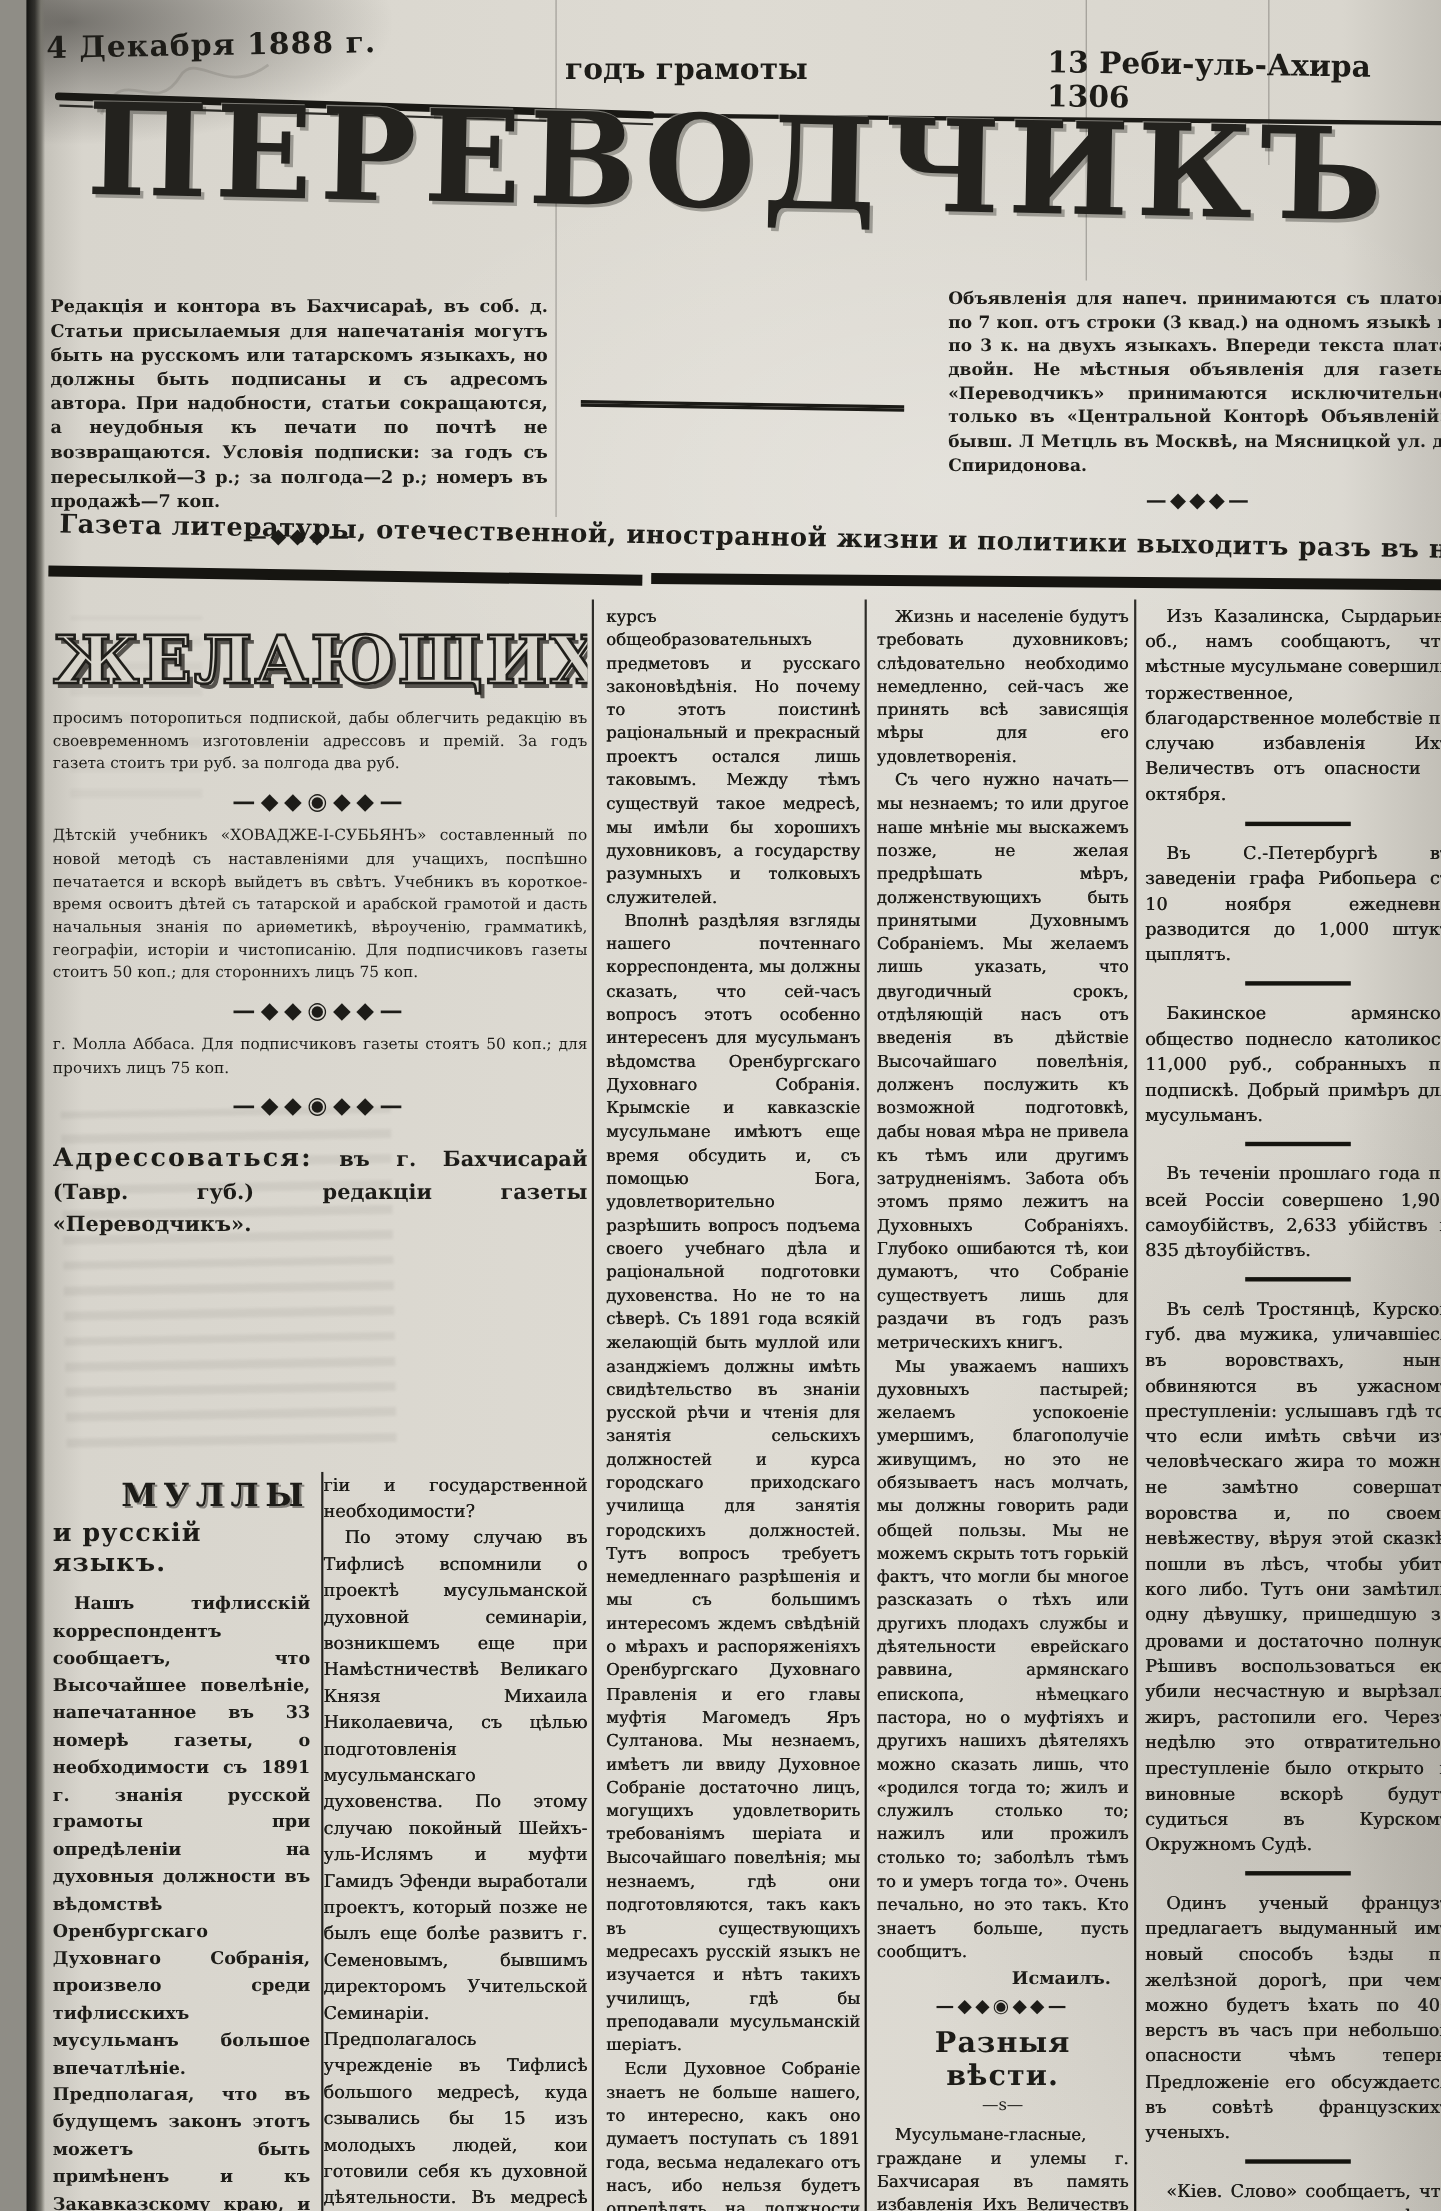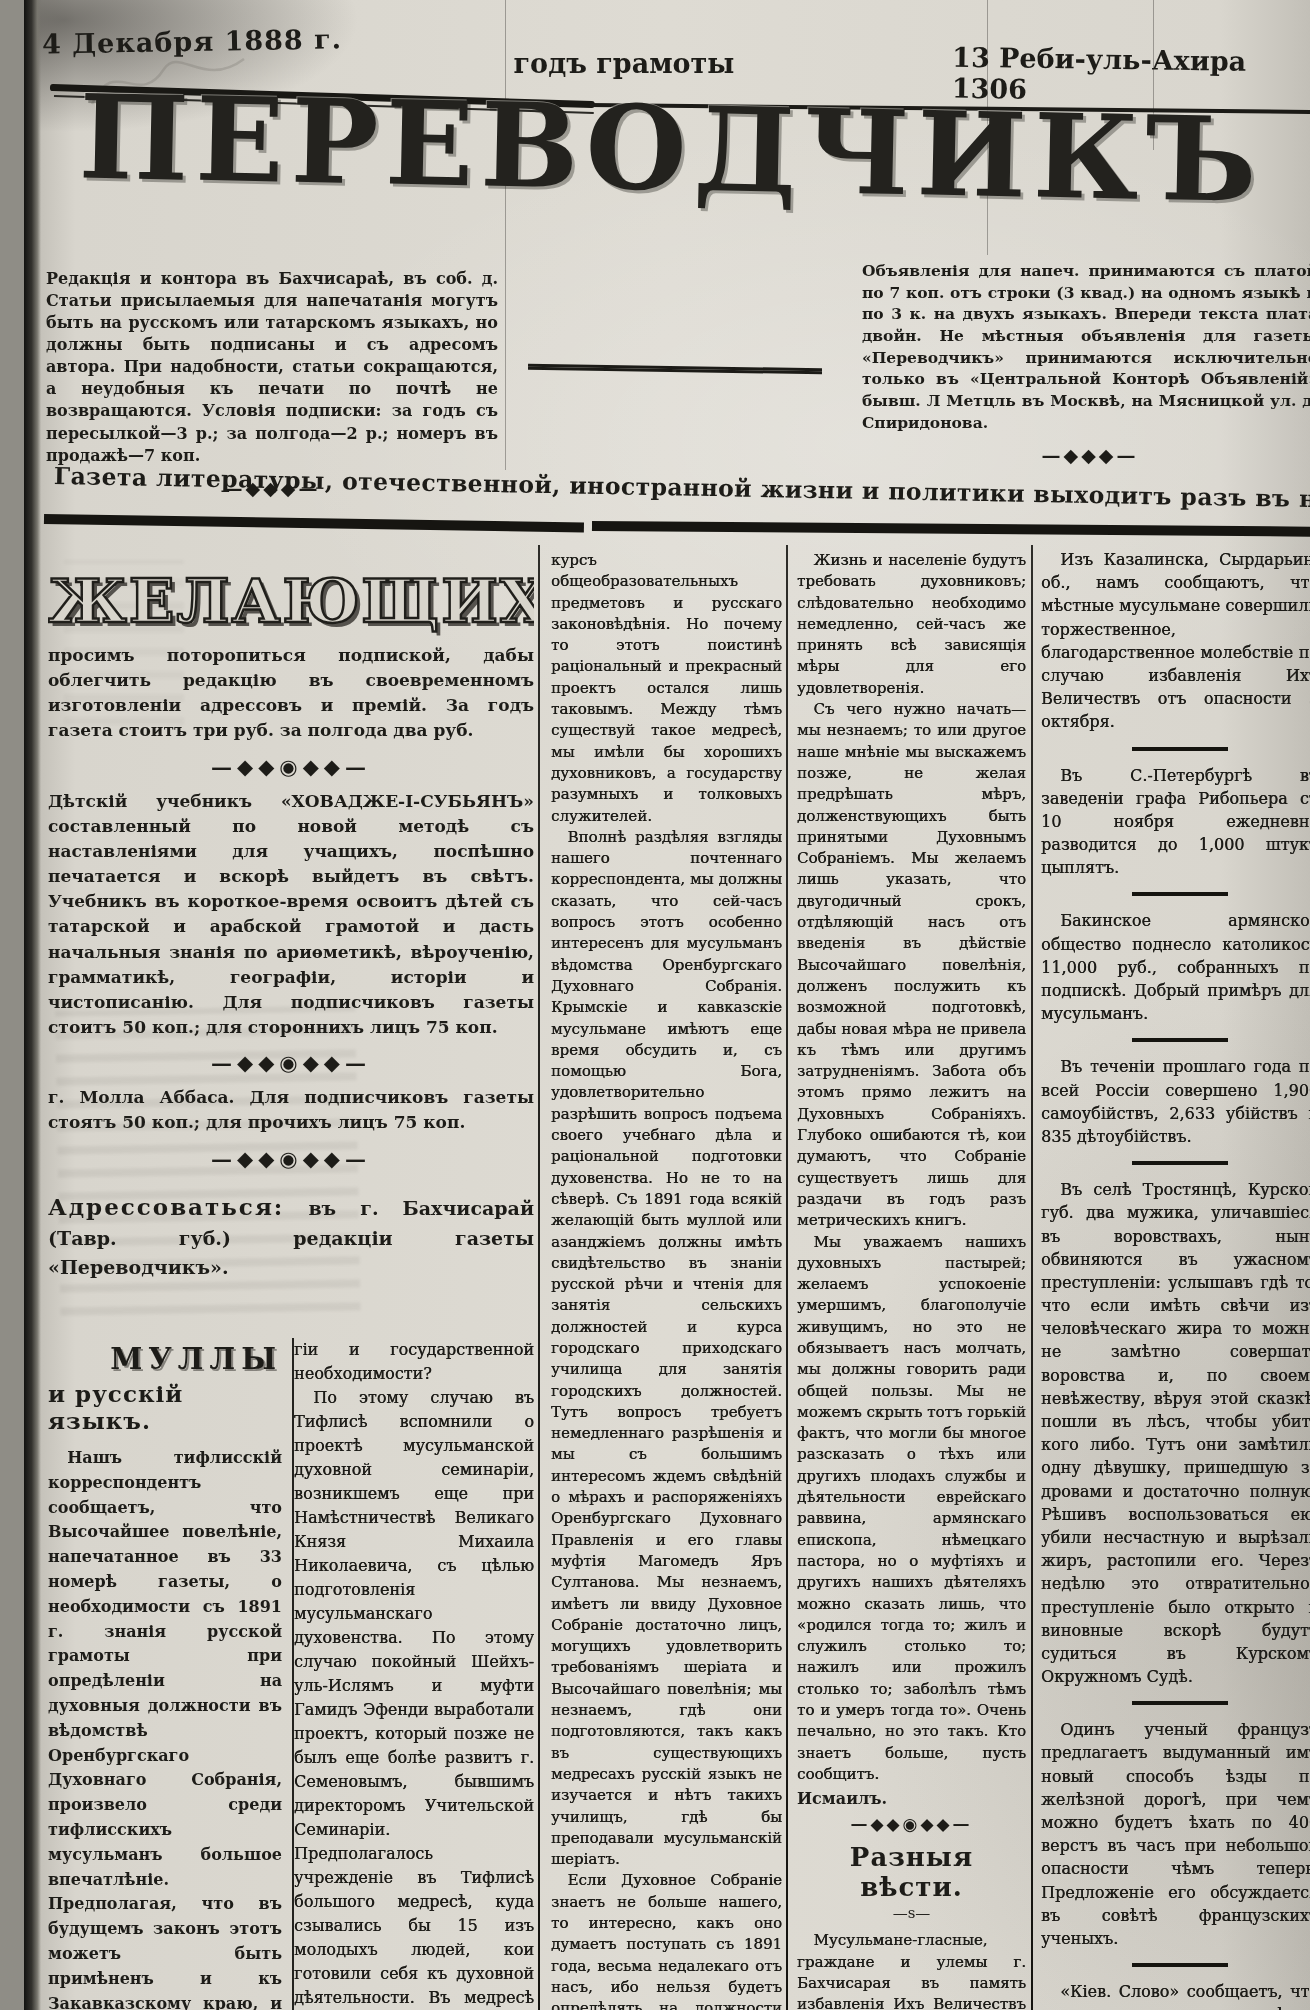--- a/index.html
+++ b/index.html
@@ -63,21 +63,21 @@
   .vr1{left:514px;} .vr2{left:762px;} .vr3{left:1007px;}
 
   
   .colA-top{position:absolute;left:24px;top:552px;width:486px;height:782px;overflow:hidden;}
   .big-headline{
     font-size:60px;font-weight:bold;letter-spacing:2px;text-align:center;margin:18px 0 10px;line-height:1.05;
     color:#d8d5cc;-webkit-text-stroke:2.5px #201f1b;
     text-shadow:4px 4px 0 rgba(40,38,33,.75);
     white-space:nowrap;
   }
-  .annc{font-size:17px;font-weight:bold;line-height:1.48;text-align:justify;margin:0 0 4px;}
+  .annc{font-size:14px;font-weight:normal;line-height:1.48;text-align:justify;margin:0 0 4px;}
   .orn-big{text-align:center;font-size:21px;letter-spacing:5px;margin:10px 0;font-weight:bold;}
   .letters-title{font-size:31px;font-weight:bold;text-align:center;letter-spacing:1px;margin:6px 0 8px;text-shadow:1.5px 1.5px 0 rgba(40,38,33,.35);}
   .address{font-size:19px;font-weight:bold;line-height:1.5;text-align:justify;}
   .address .lead{font-size:23px;letter-spacing:2px;}
 
   
   .colA-sub{position:absolute;left:24px;top:1338px;width:486px;height:672px;display:flex;overflow:hidden;}
   .subcol1{width:244px;padding-right:10px;box-sizing:border-box;}
   .subdiv{width:2px;background:#23221e;}
   .subcol2{flex:1;padding-left:0;box-sizing:border-box;}
@@ -88,21 +88,21 @@
   .subcol2 p.ind{text-indent:1.2em;}
 
   
   .txtcol{position:absolute;top:550px;height:1460px;overflow:hidden;}
   .colB{left:527px;width:231px;}
   .colC{left:773px;width:229px;}
   .colD{left:1017px;width:278px;top:548px;height:1462px;}
   .txtcol p{font-size:15px;line-height:1.42;text-align:justify;margin:0;text-shadow:.35px 0 0 currentColor;}
   .txtcol p.ind{text-indent:1.1em;}
   .colD p{font-size:16px;line-height:1.45;text-indent:1.2em;}
-  .sig{font-size:16px;font-weight:bold;padding-right:16px;margin:4px 0 2px;}
+  .sig{font-size:16px;font-weight:bold;text-align:right;padding-right:16px;margin:4px 0 2px;}
   .orn-mid{text-align:center;font-size:17px;letter-spacing:3px;font-weight:bold;margin:6px 0;}
   .news-title{font-size:26px;font-weight:bold;text-align:center;letter-spacing:1px;margin:8px 0 2px;}
   .news-sep{text-align:center;font-size:15px;margin:0 0 8px;}
   .sep{width:96px;height:4px;background:#15140f;margin:13px auto;}
 </style>
 </head>
 <body>
 
 <div class="page">
   <div class="spine"></div>

